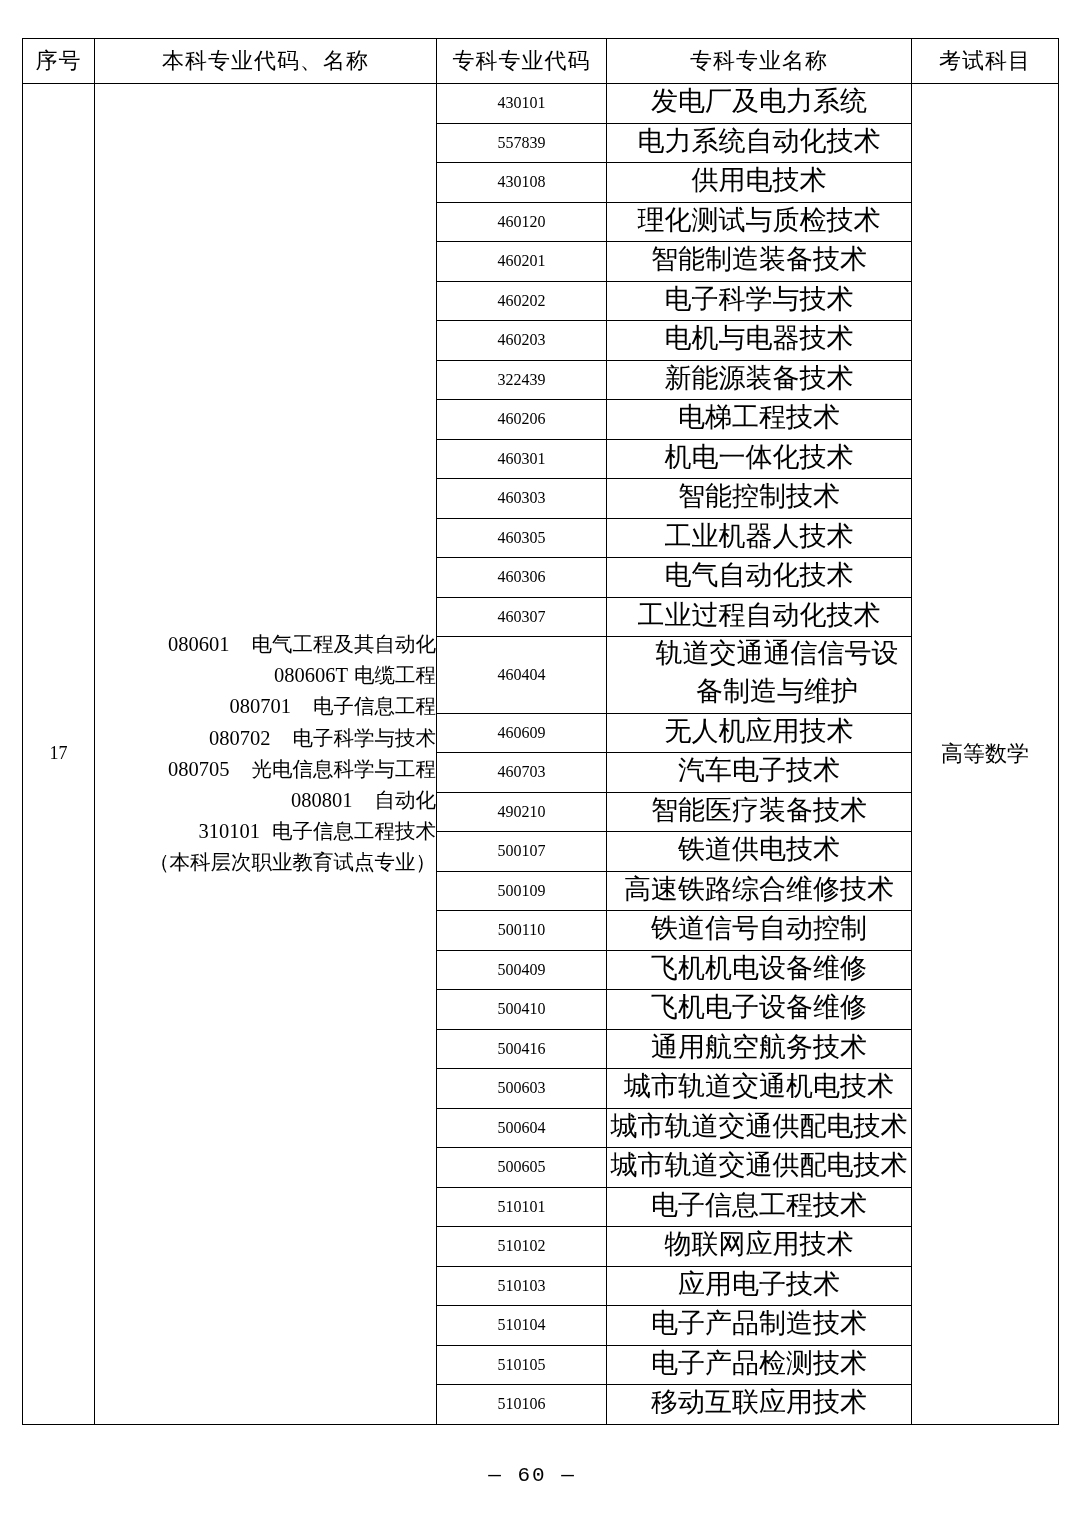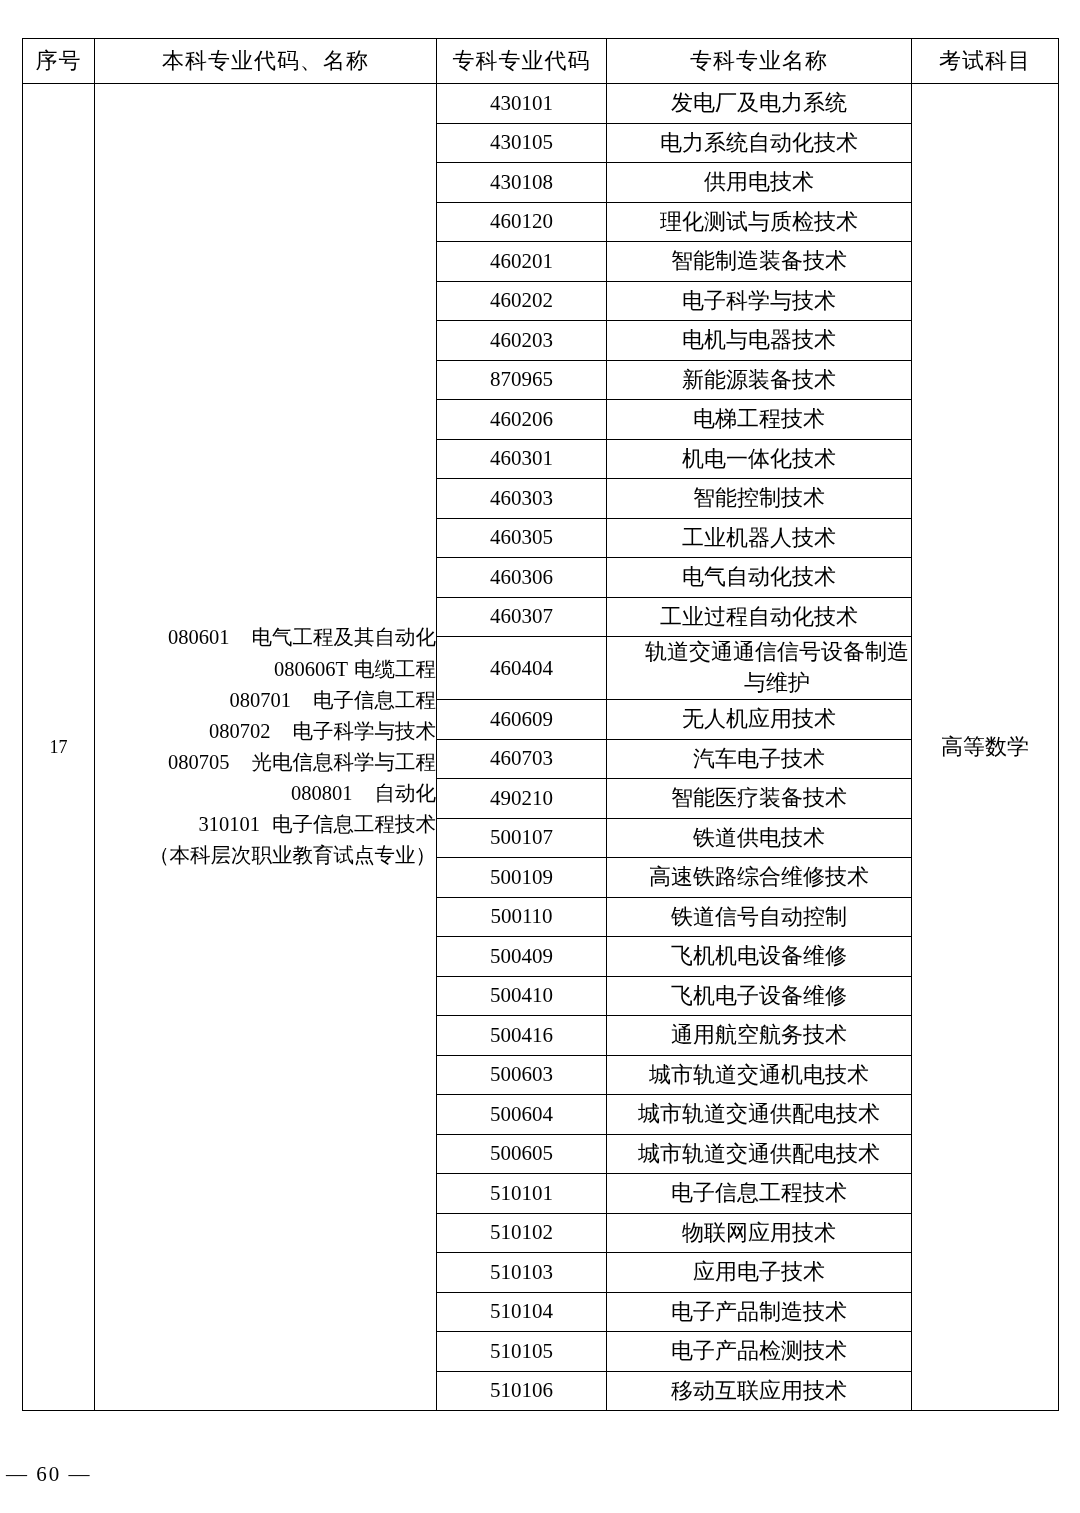--- a/index.html
+++ b/index.html
@@ -59,46 +59,48 @@
   }
   td.under-cell .line {
     white-space: nowrap;
     text-align: right;
   }
   td.under-cell .gap1 { display: inline-block; width: 22px; }
   td.under-cell .gap2 { display: inline-block; width: 12px; }
   td.under-cell .gap3 { display: inline-block; width: 6px; }
 
   td.code-cell {
-    font-size: 21px;
+    font-size: 16px;
     height: 38.5px;
   }
   td.name-cell {
     text-align: left;
     padding-left: 14px;
-    font-size: 22px;
+    font-size: 27px;
     height: 38.5px;
     line-height: 1.35;
+    font-family: Liberation Mono, monospace;
   }
   td.name-cell.two-line {
     line-height: 1.4;
     padding-left: 36px;
   }
   td.exam-cell {
     font-size: 22px;
   }
 
   .footer {
     position: absolute;
     left: 0;
     right: 16px;
     bottom: 26px;
+    text-align: center;
     font-size: 21px;
     letter-spacing: 2px;
-    font-family: Liberation Serif, serif;
+    font-family: Liberation Mono, monospace;
   }
   .footer .pg {
     display: inline-block;
     padding: 0 6px;
   }
 </style>
 </head>
 <body>
 
 <div class="page">
@@ -132,21 +134,21 @@
           <div class="line"><span>080801</span><span class="gap1"></span><span>自动化</span></div>
           <div class="line"><span>310101</span><span class="gap2"></span><span>电子信息工程技术</span></div>
           <div class="line">（本科层次职业教育试点专业）</div>
         </td>
         <td class="code-cell">430101</td>
         <td class="name-cell">发电厂及电力系统</td>
         <td class="exam-cell" rowspan="34">高等数学</td>
       </tr>
 
       <tr>
-        <td class="code-cell">430105</td>
+        <td class="code-cell">557839</td>
         <td class="name-cell">电力系统自动化技术</td>
       </tr>
       <tr>
         <td class="code-cell">430108</td>
         <td class="name-cell">供用电技术</td>
       </tr>
       <tr>
         <td class="code-cell">460120</td>
         <td class="name-cell">理化测试与质检技术</td>
       </tr>
@@ -156,21 +158,21 @@
       </tr>
       <tr>
         <td class="code-cell">460202</td>
         <td class="name-cell">电子科学与技术</td>
       </tr>
       <tr>
         <td class="code-cell">460203</td>
         <td class="name-cell">电机与电器技术</td>
       </tr>
       <tr>
-        <td class="code-cell">870965</td>
+        <td class="code-cell">322439</td>
         <td class="name-cell">新能源装备技术</td>
       </tr>
       <tr>
         <td class="code-cell">460206</td>
         <td class="name-cell">电梯工程技术</td>
       </tr>
       <tr>
         <td class="code-cell">460301</td>
         <td class="name-cell">机电一体化技术</td>
       </tr>

